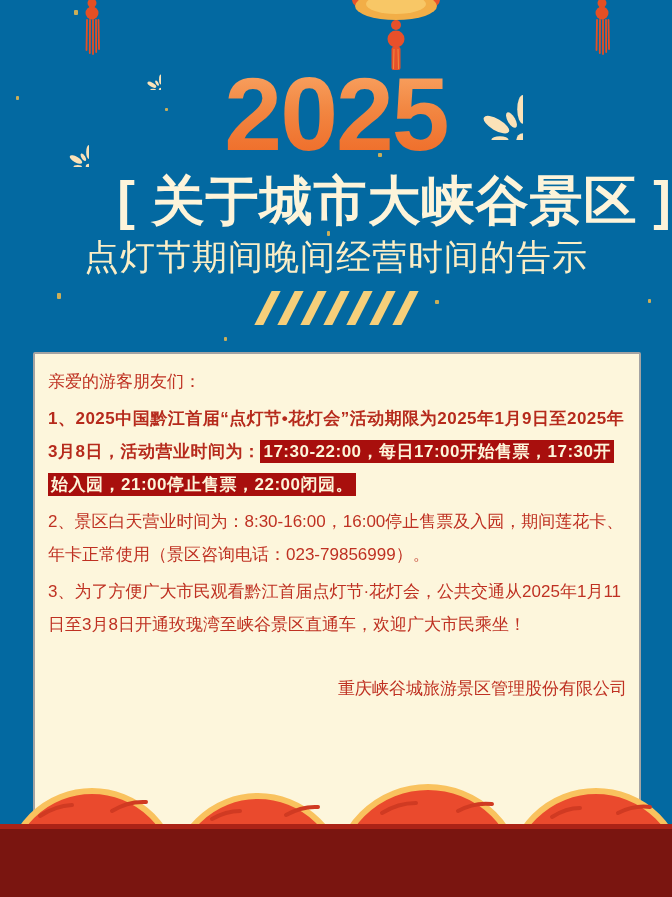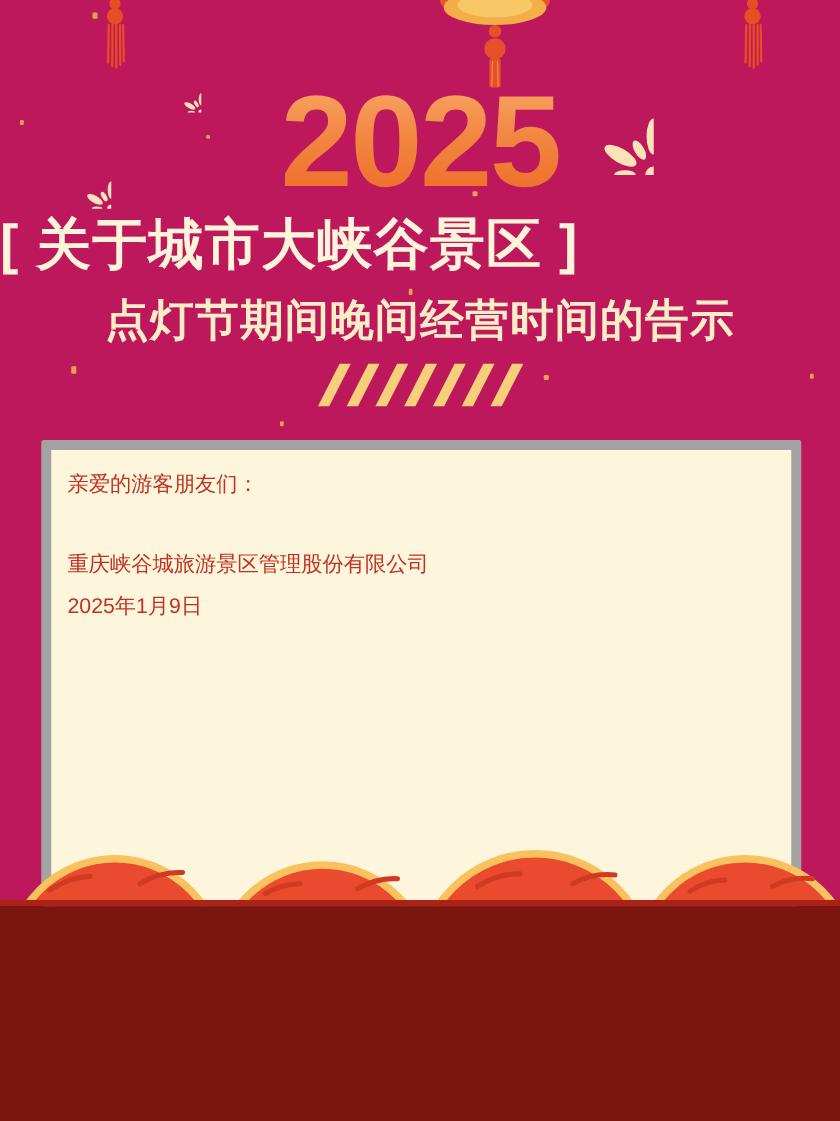--- a/index.html
+++ b/index.html
@@ -2,23 +2,23 @@
 <html><head>
 <meta charset="utf-8">
 <style>
   * { margin: 0; padding: 0; box-sizing: border-box; }
   html, body { background: #7a1510; }
   body { font-family: "Liberation Sans", "DejaVu Sans", sans-serif; }
 
   .poster {
     position: relative;
     width: 672px;
-    height: 725px;
+    height: 829px;
     margin: 0 auto;
-    background: #be185d;
+    background: #0369a1;
     overflow: hidden;
   }
 
   
   .ornament { position: absolute; }
   .tassel-left   { left: 82px;  top: 0; }
   .tassel-right  { left: 592px; top: 0; }
   .lantern-top   { left: 350px; top: 0; }
 
   .fw { position: absolute; color: #fbe2b8; }
@@ -38,33 +38,33 @@
     letter-spacing: -2px;
     line-height: 1;
     background: linear-gradient(180deg, #faa868 0%, #f28742 45%, #ee6825 100%);
     -webkit-background-clip: text;
     background-clip: text;
     color: transparent;
   }
   .title {
     position: absolute;
     top: 172px; left: 0; right: 0;
-    text-align: left;
-    font-size: 44px;
+    text-align: right;
+    font-size: 53px;
     font-weight: bold;
     color: #fdf4da;
     letter-spacing: 1px;
     line-height: 1.1;
   }
   .subtitle {
     position: absolute;
     top: 238px; left: 0; right: 0;
     text-align: center;
     font-size: 35px;
-    font-weight: bold;
+    font-weight: normal;
     color: #fbeec6;
     letter-spacing: 1px;
     line-height: 1.1;
   }
   .slashes {
     position: absolute;
     top: 290px; left: 0; right: 0;
     height: 36px;
     display: flex;
     justify-content: center;
@@ -84,39 +84,39 @@
     clip: rect(0 0 0 0);
     white-space: nowrap;
   }
 
   
   .card {
     position: absolute;
     left: 33px; top: 352px;
     width: 608px; height: 500px;
     background: #fdf6dc;
-    border: 8px solid #a3a3a3;
+    border: 2px solid #a3a3a3;
     border-radius: 2px;
     padding: 11px 12px 10px 13px;
     color: #bf3122;
     font-size: 17px;
     line-height: 33px;
     z-index: 3;
   }
   .card p { margin-bottom: 4px; }
   .item-strong { font-weight: bold; letter-spacing: .5px; color: #b62a1c; }
   .hl {
     background: #a80f0d;
     color: #fdf5da;
     font-weight: bold;
     padding: 2px 3px;
     -webkit-box-decoration-break: clone;
     box-decoration-break: clone;
   }
-  .signature { margin-top: 31px; }
+  .signature { margin-top: 31px; text-align: right; }
   .signature div { line-height: 33px; }
 
   
   .bottom-lanterns {
     position: absolute;
     left: 0; bottom: 0;
     width: 672px; height: 48px;
     z-index: 4;
   }
   .bottom-strip {
@@ -214,23 +214,25 @@
       <i></i>
       <i></i>
       <i></i>
       <i></i>
       <i></i>
     <span class="sr-only">///////</span>
   </div>
 
   <div class="card">
     <p>亲爱的游客朋友们：</p>
+    <p class="item-strong"><span>1、2025中国黔江首届“点灯节•花灯会”活动期限为2025年1月9日至2025年3月8日，活动营业时间为：</span><span class="hl">17:30-22:00，每日17:00开始售票，17:30开始入园，21:00停止售票，22:00闭园。</span></p>
+    <p>2、景区白天营业时间为：8:30-16:00，16:00停止售票及入园，期间莲花卡、年卡正常使用（景区咨询电话：023-79856999）。</p>
+    <p>3、为了方便广大市民观看黔江首届点灯节·花灯会，公共交通从2025年1月11日至3月8日开通玫瑰湾至峡谷景区直通车，欢迎广大市民乘坐！</p>
     <div class="signature">
       <div>重庆峡谷城旅游景区管理股份有限公司</div>
-      <div>2025年1月9日</div>
     </div>
   </div>
 
   <svg class="bottom-lanterns" width="672" height="48" viewBox="0 0 672 48">
     <g stroke="#f9c25e" stroke-width="6" fill="#ea4a2d">
       <circle cx="258" cy="100" r="85"></circle>
       <circle cx="92" cy="95" r="85"></circle>
       <circle cx="428" cy="99" r="93"></circle>
       <circle cx="596" cy="97" r="87"></circle>
     </g>

